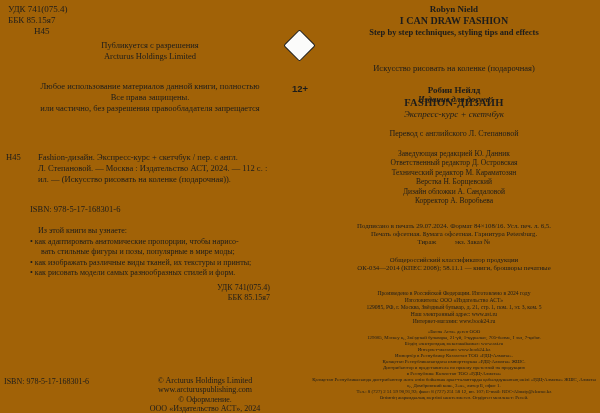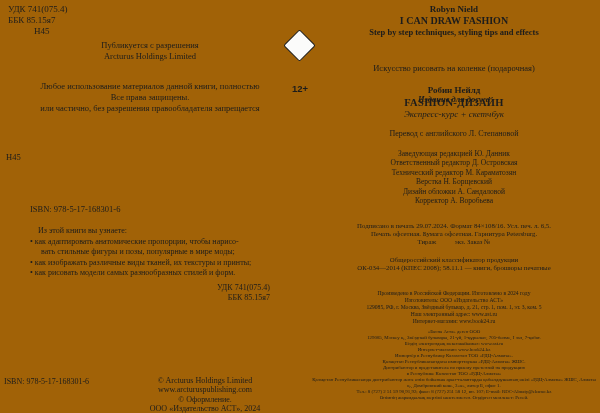--- a/index.html
+++ b/index.html
@@ -96,20 +96,25 @@
     </div>
 
     <div class="abs c300 rights">
       <div>Любое использование материалов данной книги, полностью</div>
       <div>Все права защищены.</div>
       <div>или частично, без разрешения правообладателя запрещается</div>
     </div>
 
     <div class="abs catalog">
       <div class="idx">Н45</div>
+      <div class="body">
+        <div>Fashion-дизайн. Экспресс-курс + скетчбук / пер. с англ.</div>
+        <div>Л. Степановой. — Москва : Издательство АСТ, 2024. — 112 с. :</div>
+        <div>ил. — (Искусство рисовать на коленке (подарочная)).</div>
+      </div>
     </div>
 
     <div class="abs isbn-top">ISBN: 978-5-17-168301-6</div>
 
     <div class="abs annotation">
       <div class="title">Из этой книги вы узнаете:</div>
       <div>•  как адаптировать анатомические пропорции, чтобы нарисо-</div>
       <div class="cont">вать стильные фигуры и позы, популярные в мире моды;</div>
       <div>•  как изображать различные виды тканей, их текстуры и принты;</div>
       <div>•  как рисовать модели самых разнообразных стилей и форм.</div>

